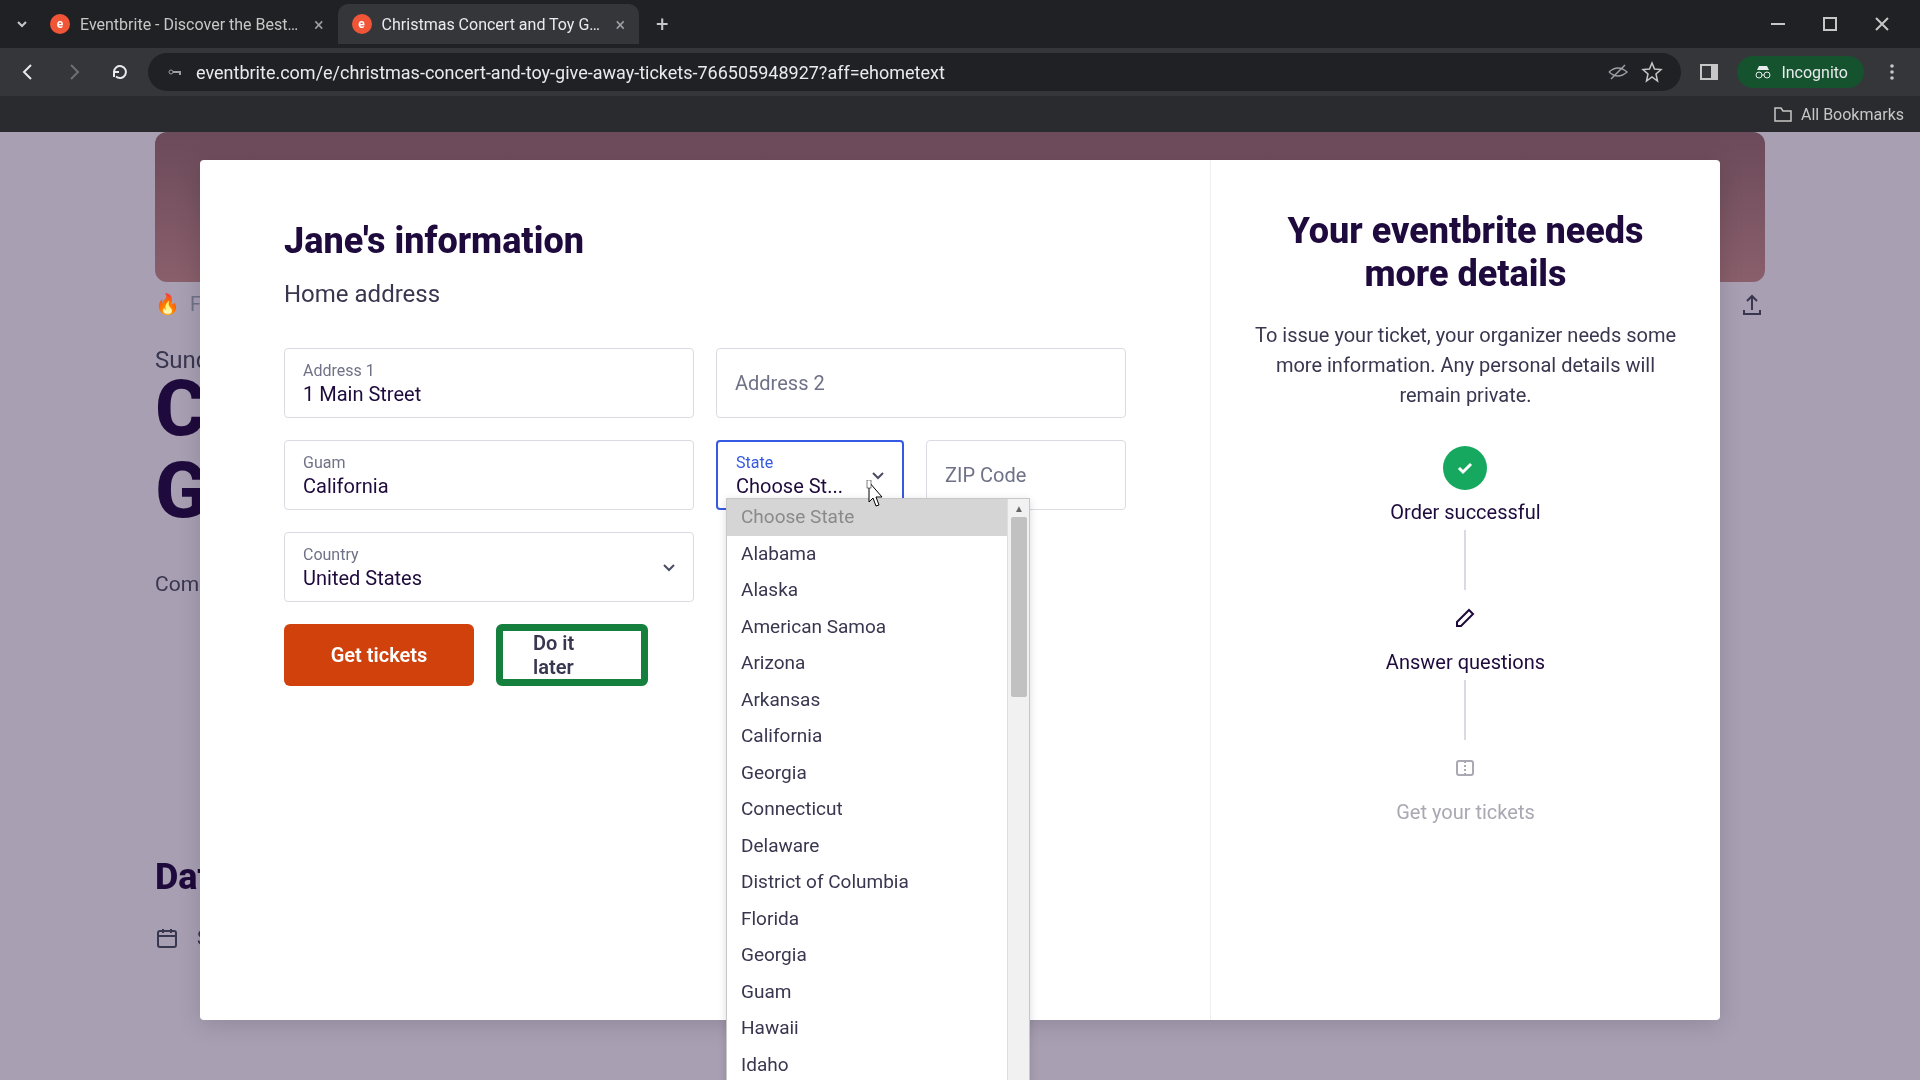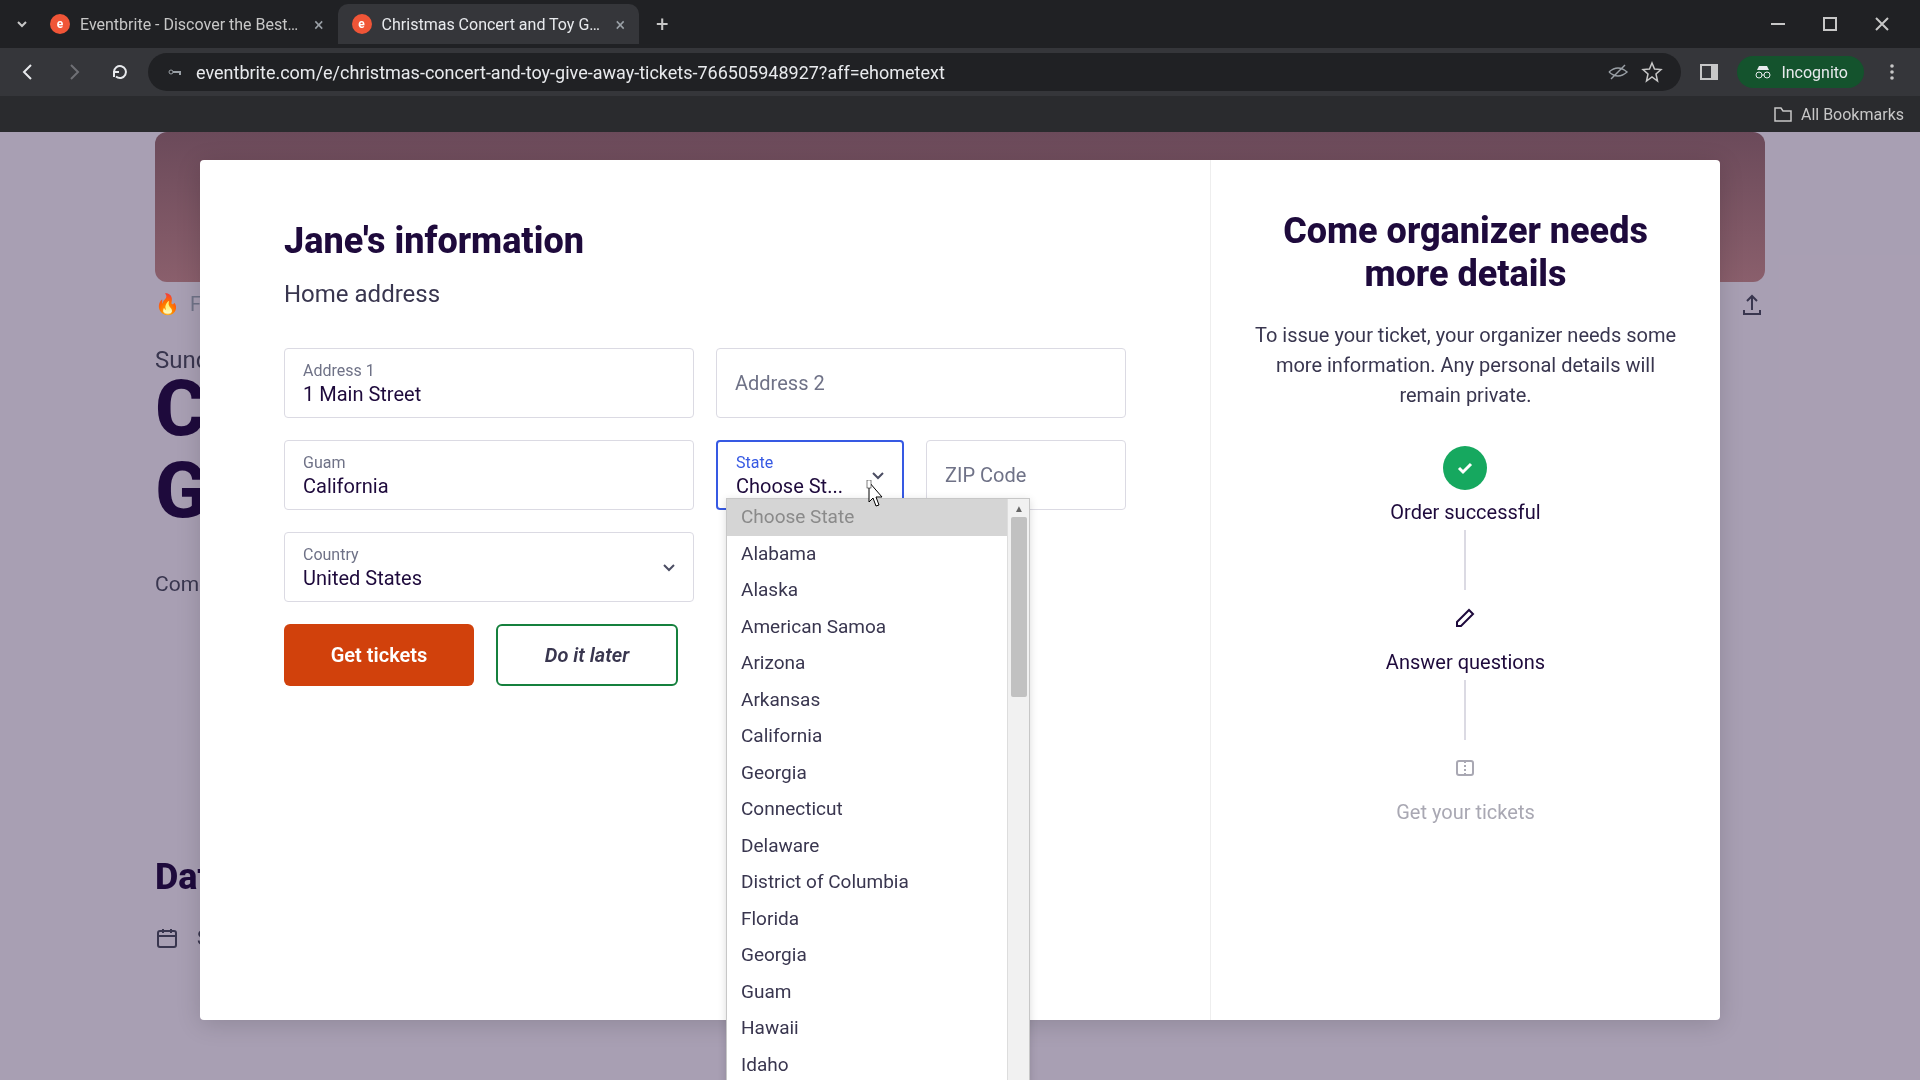--- a/index.html
+++ b/index.html
@@ -63,21 +63,21 @@
 .field.focused { border: 2px solid #3659e3; }
 .field-label { font-size: 16px; color: #6f7287; }
 .field-label.blue { color: #3659e3; }
 .field-value { font-size: 20px; color: #1e0a3c; margin-top: 2px; }
 .field-placeholder { font-size: 20px; color: #6f7287; }
 .chevron { position: absolute; right: 16px; top: 50%; transform: translateY(-50%); color: #4b4d63; }
 
 .btn-row { display: flex; gap: 22px; margin-top: 12px; }
 .btn { height: 62px; border-radius: 6px; display: flex; align-items: center; justify-content: center; font-size: 20px; font-weight: 600; cursor: pointer; padding: 0 30px; }
 .btn-primary { background: #d1410c; color: #fff; width: 190px; }
-.btn-secondary { background: #fff; color: #39364f; border: 2px solid #15803d; width: 182px; font-style: italic; }
+.btn-secondary { background: #fff; color: #39364f; border: 7px solid #15803d; width: 152px; }
 
 
 .dropdown { position: absolute; top: 338px; left: 526px; width: 304px; background: #fff; border: 1px solid #c7c7c7; box-shadow: 0 2px 8px rgba(0,0,0,0.15); z-index: 100; display: flex; }
 .dd-list { flex: 1; overflow: hidden; }
 .dd-item { padding: 4px 14px; font-size: 19px; color: #39364f; cursor: pointer; line-height: 1.5; }
 .dd-item.highlight { background: #d5d5d5; color: #8a8a8a; }
 .dd-scroll { width: 22px; background: #f1f1f1; position: relative; border-left: 1px solid #ddd; }
 .dd-thumb { position: absolute; top: 18px; left: 3px; width: 16px; height: 180px; background: #c1c1c1; border-radius: 2px; }
 .dd-arrow { position: absolute; left: 0; width: 22px; height: 18px; display: flex; align-items: center; justify-content: center; font-size: 10px; color: #666; }
 .dd-arrow.up { top: 0; }
@@ -323,21 +323,21 @@
 
       <div class="cursor">
         <svg width="26" height="32" viewBox="0 0 26 32">
             <path d="M8 2 L8 22 L12 18 L15 26 L18 25 L15 17 L21 17 Z" fill="#fff" stroke="#000" stroke-width="1"></path>
             <rect x="6" y="0" width="4" height="8" fill="#fff" stroke="#000" stroke-width="0.5"></rect>
           </svg>
       </div>
     </div>
 
     <div class="modal-right">
-      <div class="r-title">Come organizer needs more details</div>
+      <div class="r-title">Your eventbrite needs more details</div>
       <div class="r-desc">To issue your ticket, your organizer needs some more information. Any personal details will remain private.</div>
       <div class="steps">
         <div class="step-icon done">
             <svg width="22" height="22" viewBox="0 0 22 22">
               <path d="M5 11 L9 15 L17 7" stroke="#fff" stroke-width="3" fill="none"></path>
             </svg>
           </div>
         <div class="step-label">Order successful</div>
         <div class="step-line"></div>
         <div class="step-icon plain">

